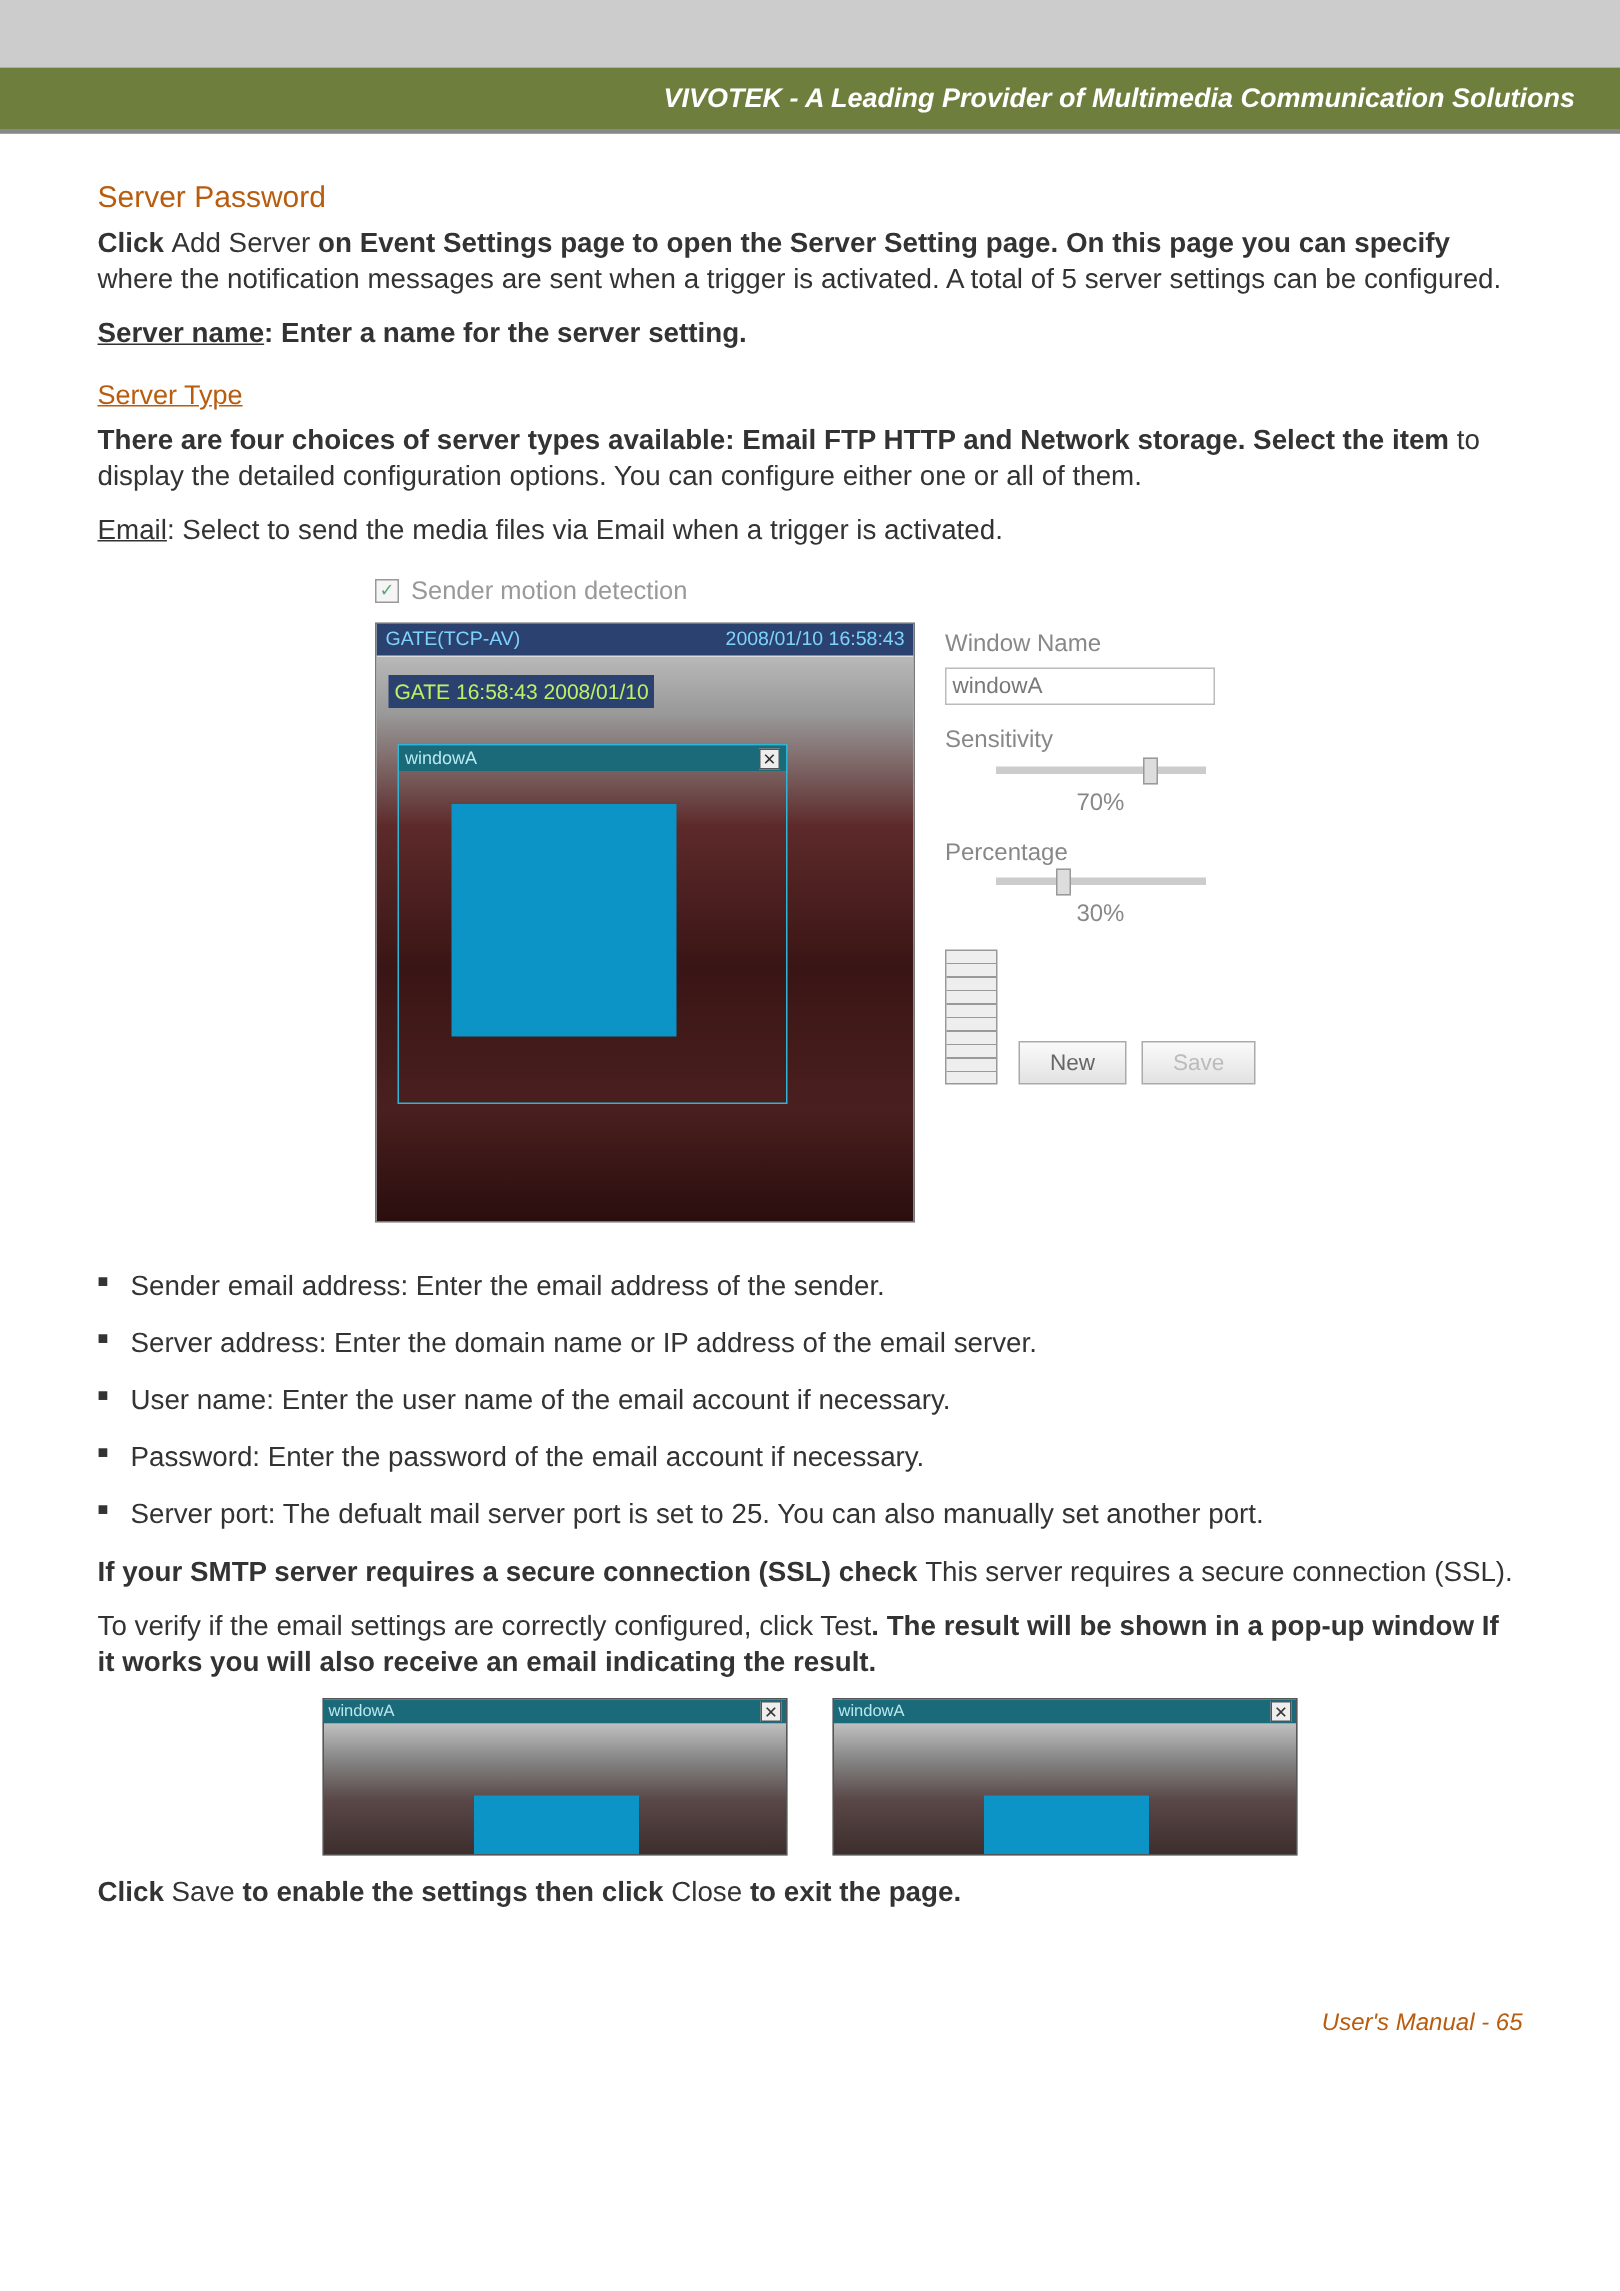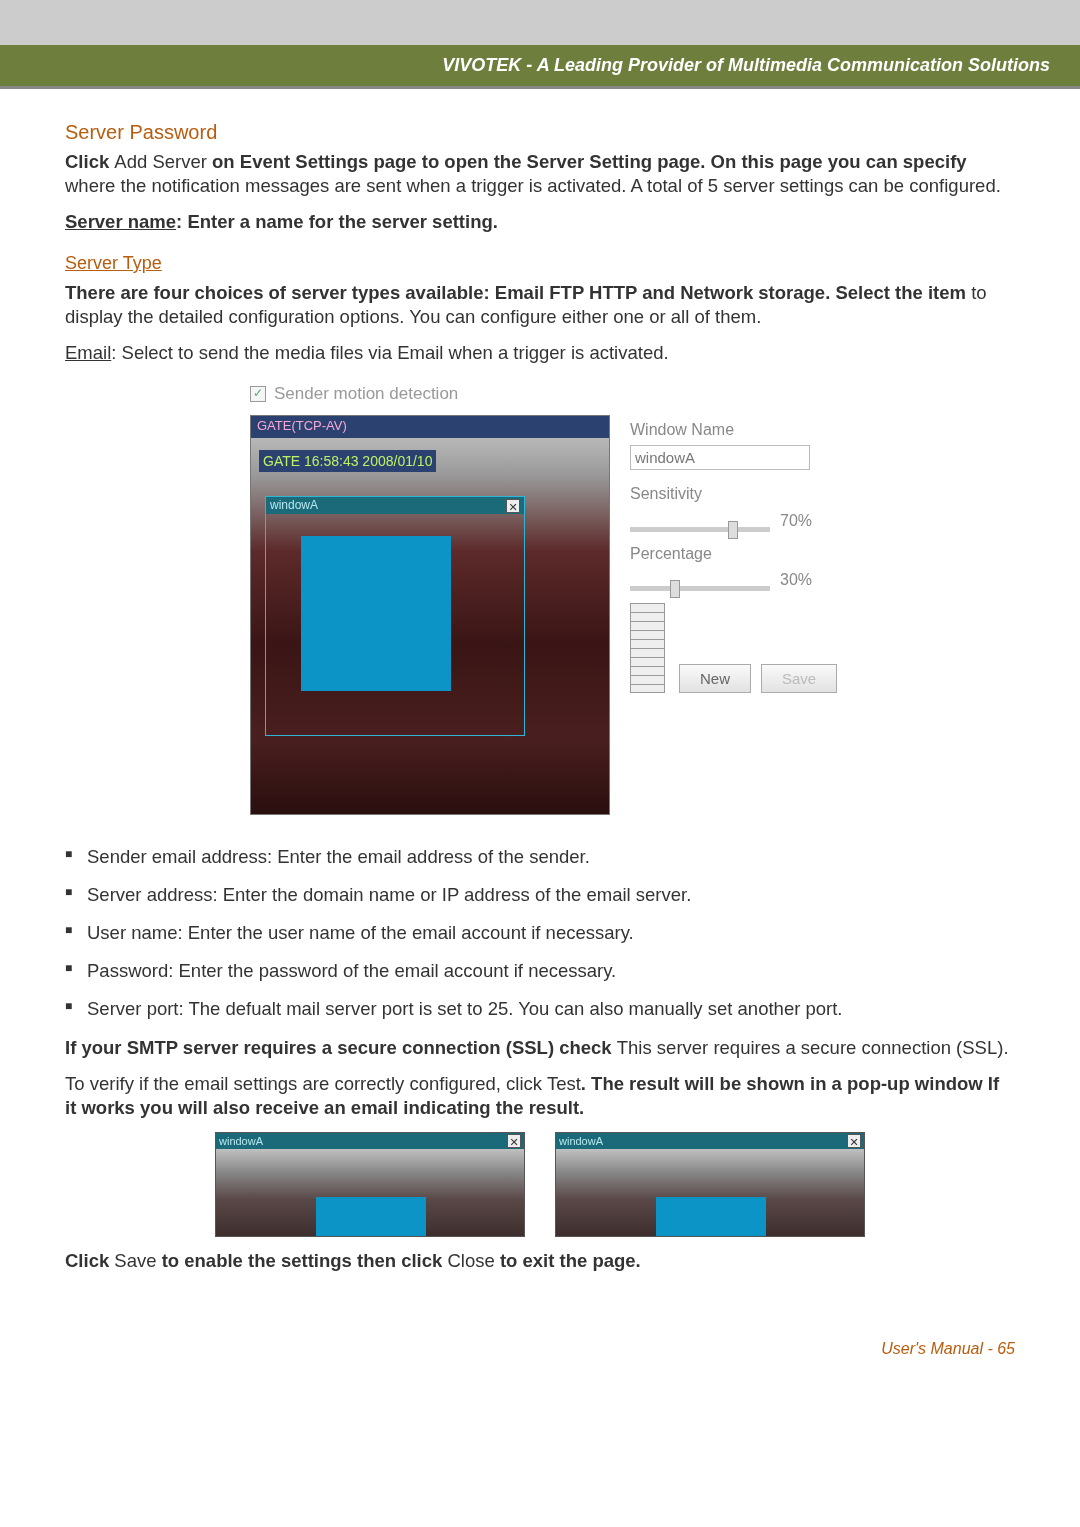--- a/index.html
+++ b/index.html
@@ -99,26 +99,25 @@
     width: 360px;
     height: 400px;
     background: #ddd;
     position: relative;
     overflow: hidden;
   }
   .title-bar {
     position: absolute;
     top: 0; left: 0; right: 0;
     background: #2b4270;
-    color: #f9a8d4;
+    color: #7dd3fc;
     font-size: 13px;
     padding: 2px 6px;
     display: flex;
     justify-content: space-between;
-    flex-direction: column;
   }
   .overlay-bar {
     position: absolute;
     top: 34px; left: 8px;
     background: #2b4270;
     color: #bef264;
     font-size: 14px;
     padding: 2px 4px;
   }
   .img-bg {
@@ -161,23 +160,24 @@
   .txt-input {
     width: 180px;
     border: 1px solid #bbb;
     padding: 2px 4px;
     color: #777;
     background: #fff;
     font-size: 15px;
   }
   .slider-row {
     display: flex;
-    align-items: flex-end;
+    align-items: center;
     gap: 10px;
     margin: 6px 0 12px;
+    flex-direction: column;
   }
   .slider {
     width: 140px; height: 5px; background: #ccc; position: relative;
   }
   .slider .thumb {
     position: absolute; top: -6px; width: 10px; height: 18px;
     background: #ddd; border: 1px solid #999;
   }
   .bars {
     display: inline-block;

